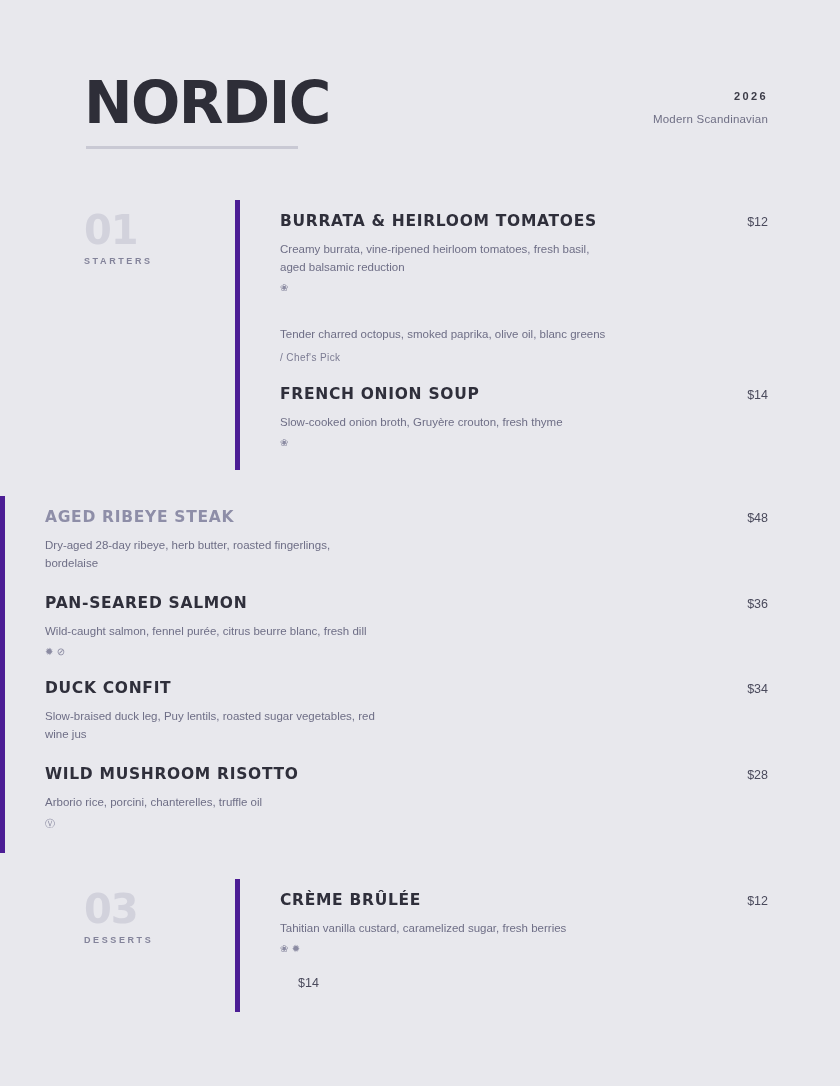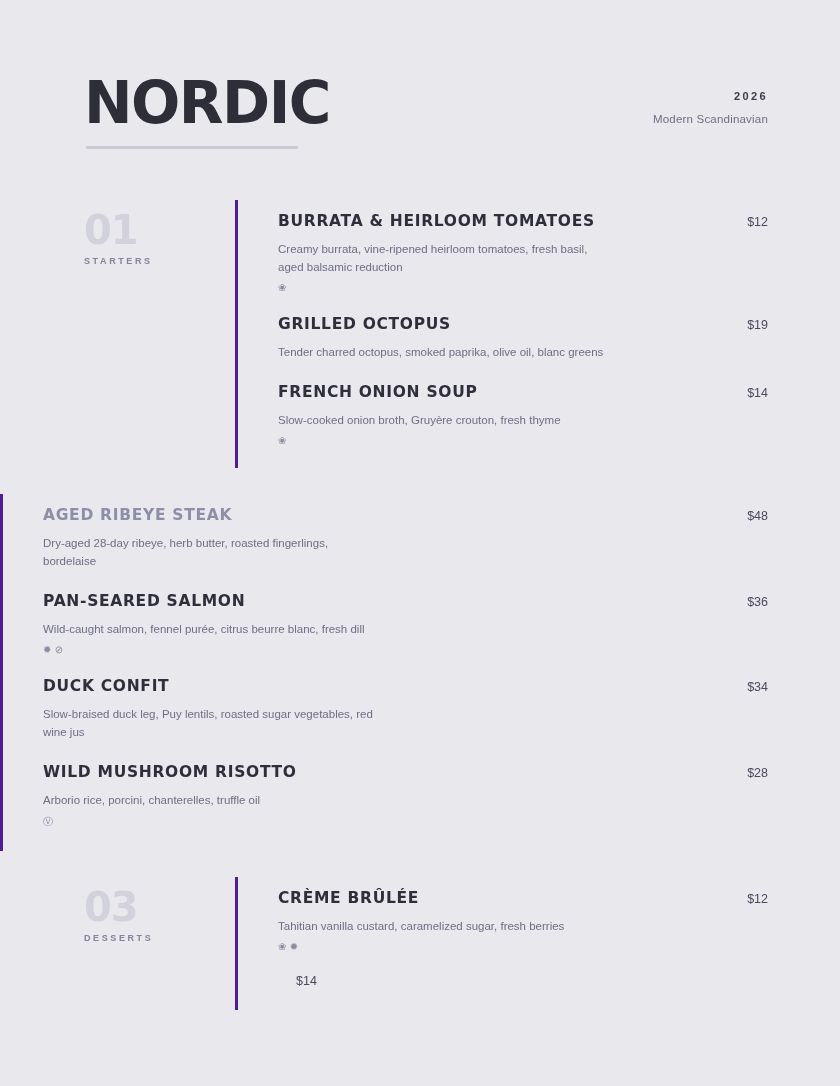--- a/index.html
+++ b/index.html
@@ -91,21 +91,21 @@
   }
   .sec-label {
     margin-top: 6px;
     font-size: 9px;
     font-weight: 700;
     letter-spacing: 2.6px;
     color: #83839a;
   }
   .sec-right {
     flex: 1 1 auto;
-    border-left: 3px solid #4c1d95;
+    border-left: 5px solid #4c1d95;
     padding-left: 40px;
     padding-right: 72px;
     padding-top: 12px;
   }
 
   
   .item {
     position: relative;
     padding-bottom: 22px;
   }
@@ -172,25 +172,22 @@
         <div class="sec-right">
           <div class="item">
             <div class="item-head">
               <div class="item-name">BURRATA &amp; HEIRLOOM TOMATOES</div>
               <div class="item-price">$12</div>
             </div>
             <div class="item-desc">Creamy burrata, vine-ripened heirloom tomatoes, fresh basil, aged balsamic reduction</div>
             <div class="item-tags">❀</div>
           </div>
           <div class="item">
-            <div class="item-head">
-              <div class="item-name">GRILLED OCTOPUS</div>
-              <div class="item-price">$19</div>
-            </div>
             <div class="item-desc">Tender charred octopus, smoked paprika, olive oil, blanc greens</div>
+            <div class="chef">/ Chef's Pick</div>
           </div>
           <div class="item">
             <div class="item-head">
               <div class="item-name">FRENCH ONION SOUP</div>
               <div class="item-price">$14</div>
             </div>
             <div class="item-desc">Slow-cooked onion broth, Gruyère crouton, fresh thyme</div>
             <div class="item-tags">❀</div>
           </div>
         </div>

